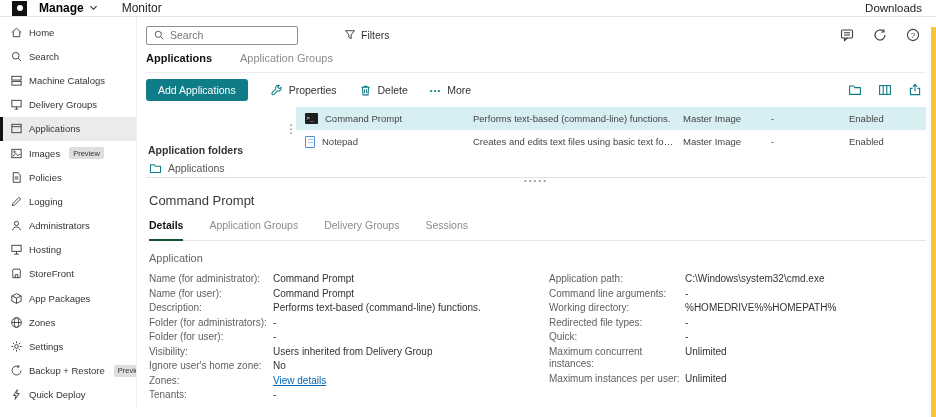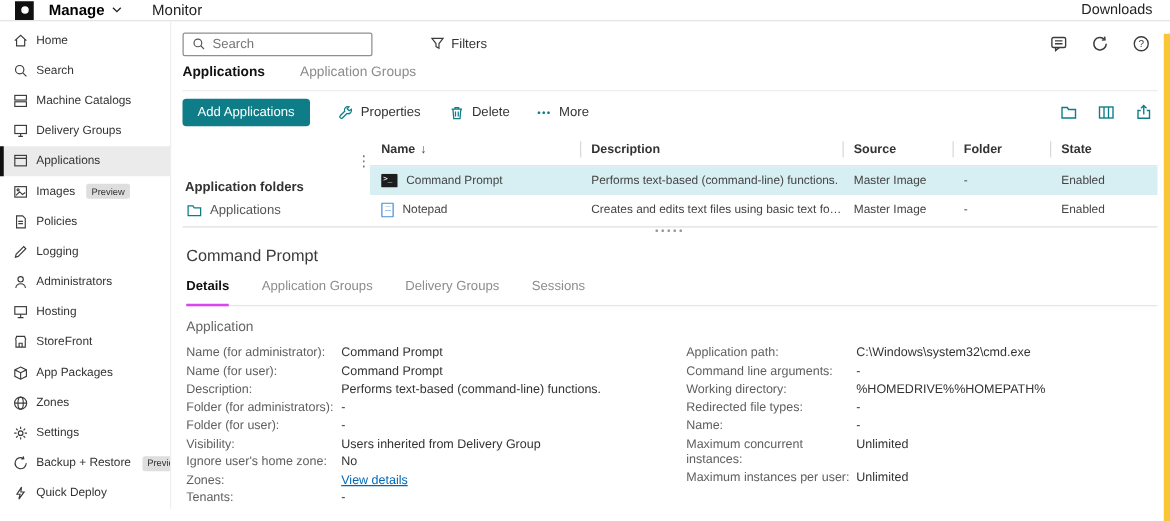--- a/index.html
+++ b/index.html
@@ -74,21 +74,21 @@
   .ic-note { width:10px; height:12px; background:#fff; border:1px solid #4a90d9; border-radius:1px; flex-shrink:0;
     background-image:repeating-linear-gradient(#fff 0 2px, #9cc3e8 2px 3px); background-clip:content-box; padding:2px 1.5px; }
 
   .splitter { margin-top:2px; border-top:1px solid #e0e0e0; text-align:center; color:#9a9a9a; font-size:8px; letter-spacing:2px; line-height:6px; height:8px; cursor:row-resize; }
 
   
   .details { padding:2px 0 0 3px; }
   .d-title { font-size:13px; color:#3a3a3a; font-weight:400; margin:6px 0 11px; }
   .d-tabs { display:flex; gap:26px; border-bottom:1px solid #e6e6e6; font-size:10.5px; color:#8c8c8c; }
   .d-tab { padding-bottom:8px; }
-  .d-tab.active { color:#111; font-weight:bold; border-bottom:2px solid #d946ef; margin-bottom:-1px; }
+  .d-tab.active { color:#111; font-weight:bold; border-bottom:2px solid #14532d; margin-bottom:-1px; }
   .d-section { color:#666; font-size:11px; margin:11px 0 9px; }
   .kv-wrap { display:flex; }
   .kv-col { display:flex; flex-direction:column; gap:2px; }
   .kv-col.left { width:400px; flex-shrink:0; }
   .kv { display:grid; font-size:10px; line-height:12.5px; }
   .left .kv { grid-template-columns:124px 1fr; }
   .right .kv { grid-template-columns:136px 1fr; }
   .k { color:#5f5f5f; }
   .v { color:#333; }
   a.v { color:var(--link); text-decoration:underline; cursor:pointer; }
@@ -362,38 +362,20 @@
               <svg width="13" height="13" viewBox="0 0 14 14" fill="none" stroke="#0e7d87" stroke-width="1.1">
                 <path d="M1.6 3h4.2l1.1 1.6h5.5v6.8H1.6z"></path>
               </svg>
             </span>
           <span>Applications</span>
         </div>
         <span class="panel-handle">⋮</span>
       </div>
 
       <div class="table">
-        <div class="thead">
-          <div class="th">
-            <span>Name</span>
-            <span class="sort">↓</span>
-          </div>
-          <div class="th">
-              <span>Description</span>
-            </div>
-          <div class="th">
-              <span>Source</span>
-            </div>
-          <div class="th">
-              <span>Folder</span>
-            </div>
-          <div class="th">
-              <span>State</span>
-            </div>
-        </div>
 
         <div class="trow selected">
           <div class="td name-cell">
             <span class="ic-cmd"></span>
             <span>Command Prompt</span>
           </div>
           <div class="td">Performs text-based (command-line) functions.</div>
           <div class="td">Master Image</div>
           <div class="td">-</div>
           <div class="td">Enabled</div>
@@ -476,21 +458,21 @@
             </div>
           <div class="kv">
               <span class="k">Working directory:</span>
               <span class="v">%HOMEDRIVE%%HOMEPATH%</span>
             </div>
           <div class="kv">
               <span class="k">Redirected file types:</span>
               <span class="v">-</span>
             </div>
           <div class="kv">
-              <span class="k">Name:</span>
+              <span class="k">Quick:</span>
               <span class="v">-</span>
             </div>
           <div class="kv">
               <span class="k">Maximum concurrent instances:</span>
               <span class="v">Unlimited</span>
             </div>
           <div class="kv">
               <span class="k">Maximum instances per user:</span>
               <span class="v">Unlimited</span>
             </div>

